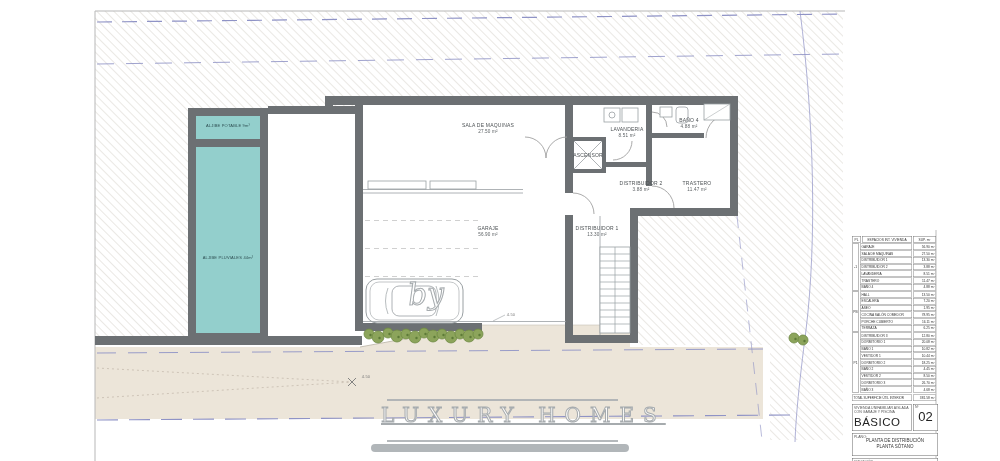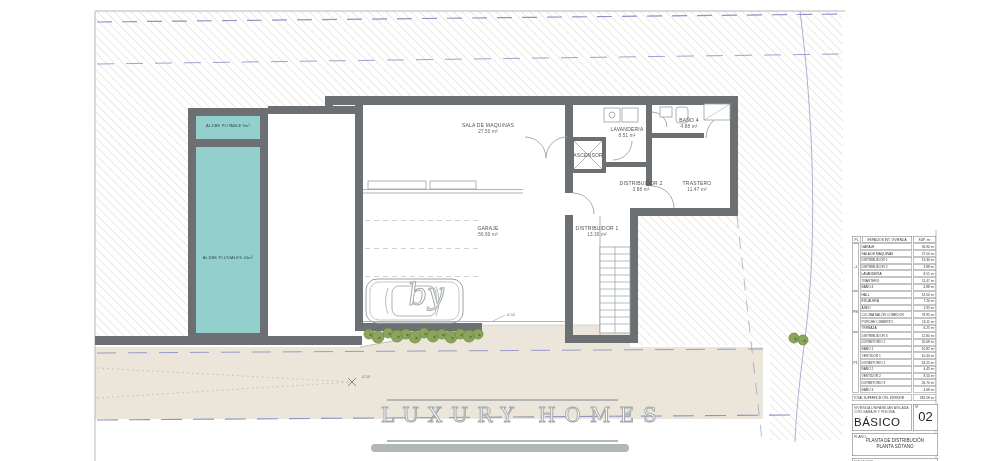--- a/index.html
+++ b/index.html
@@ -266,21 +266,21 @@
   </div>
   <div class="plabel dim" style="left:496px;top:312px;width:30px;">
     <span>4.50</span>
   </div>
   <div class="plabel dim" style="left:354px;top:374px;width:24px;">
     <span>4.50</span>
   </div>
 
   <div class="wm wm-by" style="left:408px;top:276px;">by</div>
   <div class="wm-line" style="left:387px;top:399px;width:231px;"></div>
-  <div class="wm wm-tag" style="left:381px;top:403px;width:244px;">LUXURY HOMES</div>
+  <div class="wm wm-tag" style="left:381px;top:403px;width:244px;text-decoration:underline;">LUXURY HOMES</div>
   <div class="wm-line" style="left:387px;top:440px;width:231px;"></div>
   <div class="wm-bar" style="left:371px;top:444px;width:258px;"></div>
 
   <div id="area-table">
     <div class="tscale">
       <div class="thead">
         <div class="th-floor">PL</div>
         <div class="th-name">ESPACIOS INT. VIVIENDA</div>
         <div class="th-area">SUP. m²</div>
       </div>

